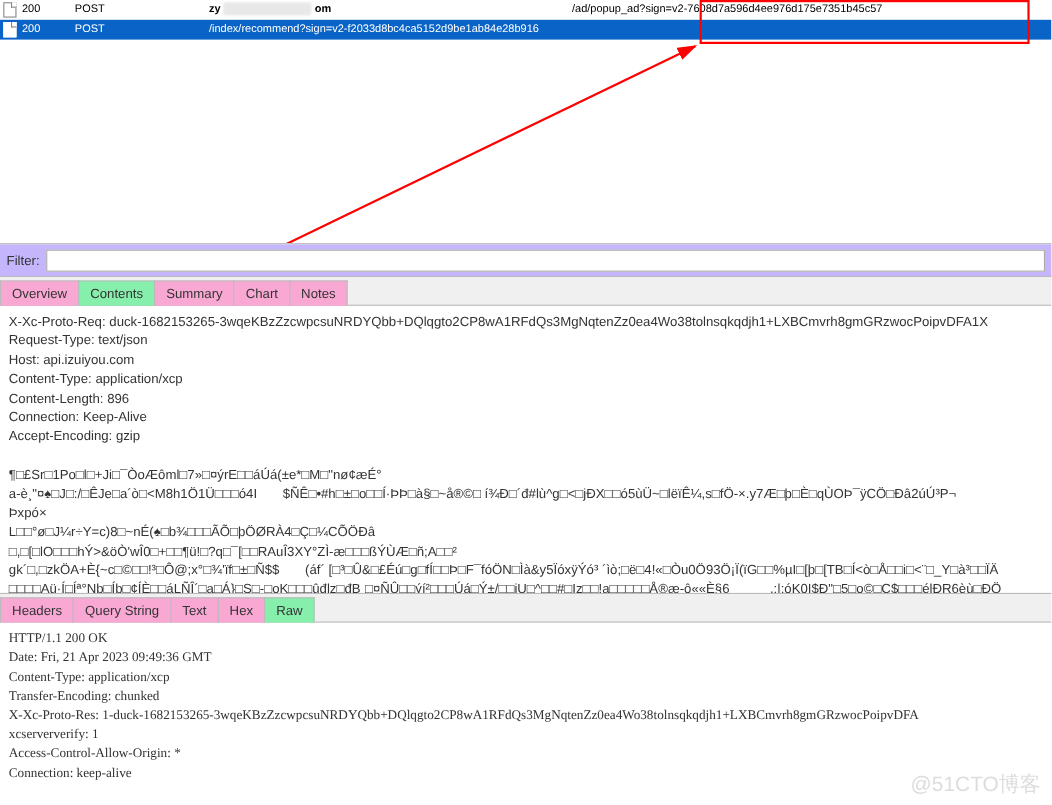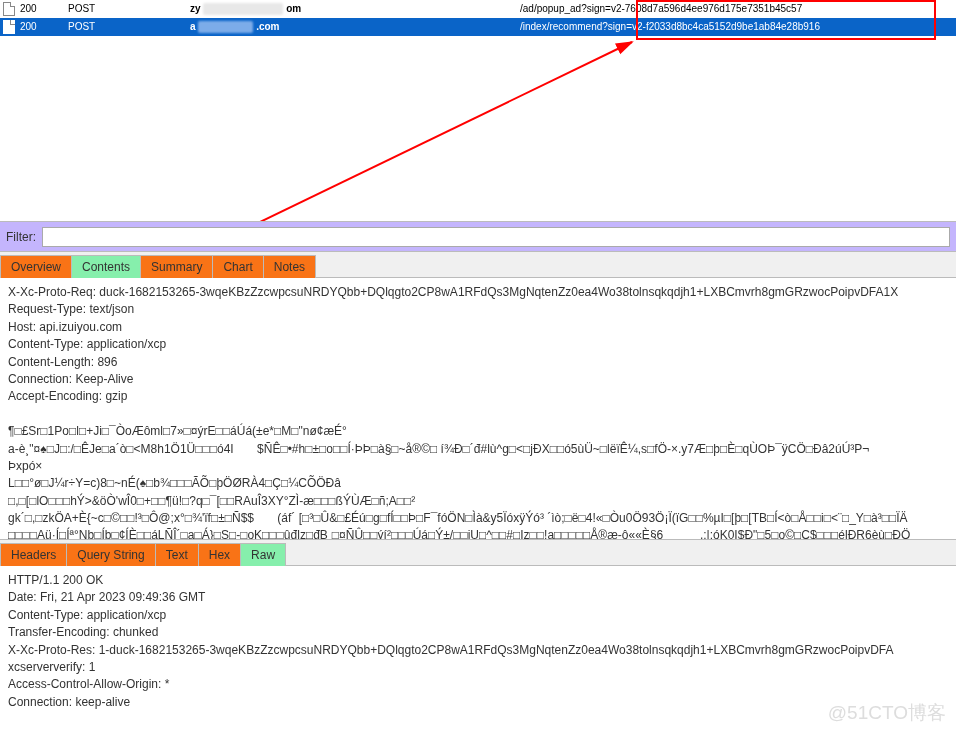--- a/index.html
+++ b/index.html
@@ -61,39 +61,39 @@
   display: flex;
   height: 26px;
   border-bottom: 1px solid #bbb;
   background: #f0f0f0;
   align-items: flex-end;
 }
 .tab {
   padding: 4px 10px;
   border: 1px solid #bbb;
   border-bottom: none;
-  background: #f97316;
+  background: #f9a8d4;
   margin-right: -1px;
   cursor: pointer;
   font-size: 12px;
   position: relative;
   top: 1px;
 }
 .tab.active { background: #86efac; }
 .content-pane {
   padding: 6px 8px;
   font-size: 12px;
   line-height: 1.45;
   white-space: pre-wrap;
   word-break: break-all;
   border-bottom: 1px solid #bbb;
   overflow: hidden;
 }
 .request-pane { height: 262px; }
-.response-pane { height: 160px; border-bottom: none; }
+.response-pane { height: 160px; border-bottom: none; font-family: Liberation Serif, serif; }
 .watermark {
   position: absolute;
   bottom: 6px;
   right: 10px;
   color: #ddd;
   font-size: 19px;
   pointer-events: none;
 }
 </style>
 </head>
@@ -112,25 +112,20 @@
       <span>om</span>
     </div>
     <div class="col-path">/ad/popup_ad?sign=v2-7608d7a596d4ee976d175e7351b45c57</div>
   </div>
   <div class="req-row req-row-selected">
     <div class="col-icon">
         <div class="file-icon" style="border-color:#fff;"></div>
       </div>
     <div class="col-status">200</div>
     <div class="col-method">POST</div>
-    <div class="col-host">
-      <span>a</span>
-      <span class="blur-mask" style="position:static;display:inline-block;width:55px;height:12px;vertical-align:middle;background:rgba(200,220,255,0.6);"></span>
-      <span>.com</span>
-    </div>
     <div class="col-path">/index/recommend?sign=v2-f2033d8bc4ca5152d9be1ab84e28b916</div>
   </div>
 
   <div class="highlight-box" style="top:0;left:636px;width:300px;height:40px;"></div>
 
   <svg class="arrow-svg" width="956" height="222">
     <defs>
       <marker id="arr" markerWidth="10" markerHeight="10" refX="8" refY="3" orient="auto">
         <path d="M0,0 L0,6 L9,3 z" fill="#f00"></path>
       </marker>

